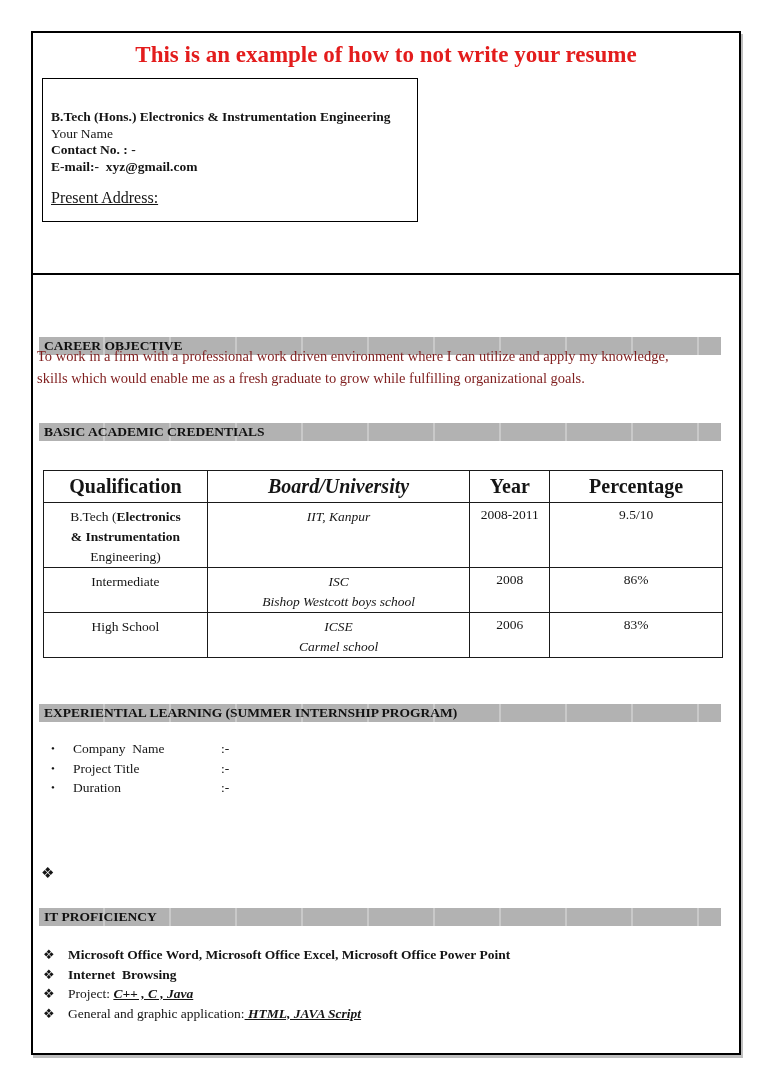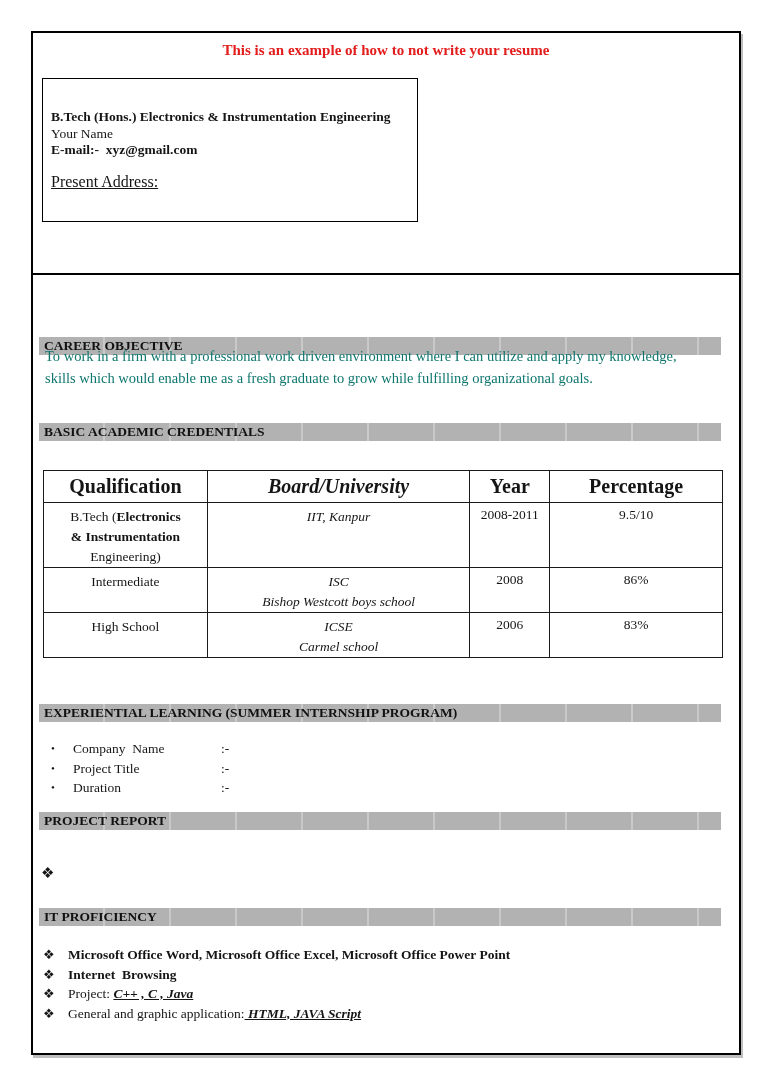--- a/index.html
+++ b/index.html
@@ -8,21 +8,21 @@
 
   .page {
     position:absolute; left:31px; top:31px; width:710px; height:1024px;
     background:#fff; border:2px solid #000;
     box-shadow:2px 3px 0 rgba(110,110,110,0.45);
   }
   .page > * { position:absolute; }
 
   .resume-title {
     top:9px; left:0; width:100%; text-align:center;
-    font-size:15px; font-weight:bold; white-space:pre-wrap;
+    font-size:23px; font-weight:bold; white-space:pre-wrap;
   }
 
   .name-box {
     left:9px; top:45px; width:376px; height:144px;
     border:1px solid #000; padding:30px 8px 0 8px;
     font-size:13.5px;
   }
   .nb-line { line-height:16.5px; white-space:pre-wrap; }
   .nb-bold { font-weight:bold; }
   .nb-address { margin-top:15px; text-decoration:underline; font-size:16px; }
@@ -36,22 +36,22 @@
     font-weight:bold; font-size:13.5px; line-height:18px; padding-left:5px;
     white-space:pre-wrap; color:#111;
   }
   .bar-career { top:284px; }
   .bar-credentials { top:390px; }
   .bar-experiential { top:671px; }
   .bar-project { top:779px; }
   .bar-it { top:875px; }
 
   .objective-body {
-    left:12px; top:313px; width:699px;
-    font-size:14.5px; line-height:21.5px; white-space:pre-wrap; color:#0f766e;
+    left:4px; top:313px; width:699px;
+    font-size:14.5px; line-height:21.5px; white-space:pre-wrap; color:#7f1d1d;
   }
 
   table.cred { left:10px; top:437px; width:680px; border-collapse:collapse; font-size:13.5px; }
   table.cred th, table.cred td {
     border:1px solid #1a1a1a; text-align:center; vertical-align:top; padding:4px 4px 0 4px;
   }
   table.cred thead tr { height:32px; }
   table.cred th { font-size:20px; vertical-align:middle; padding:0 4px; }
   table.cred th.th-board { font-style:italic; }
   table.cred tbody tr:nth-child(1) { height:64px; }
@@ -80,20 +80,21 @@
 </head>
 <body>
 
 <div class="page" data-name="resume-page">
 
   <div class="resume-title" data-name="page-title" style="color: rgb(227, 28, 28);">This is an example of how to not write your resume</div>
 
   <div class="name-box" data-name="candidate-info-box">
     <div class="nb-line nb-bold" data-name="candidate-degree">B.Tech (Hons.) Electronics &amp; Instrumentation Engineering</div>
     <div class="nb-line" data-name="candidate-name">Your Name</div>
+    <div class="nb-line nb-bold" data-name="candidate-contact">Contact No. : -</div>
     <div class="nb-line nb-bold" data-name="candidate-email">E-mail:-  xyz@gmail.com</div>
     <div class="nb-line nb-address" data-name="present-address-label">Present Address:</div>
   </div>
 
   <div class="header-divider" data-name="header-divider"></div>
 
   <div class="bar bar-career" data-name="section-heading-career-objective" style="background-color: rgb(178, 178, 178); margin-top: 20px;">CAREER OBJECTIVE</div>
   <div class="objective-body" data-name="career-objective-text">To work in a firm with a professional work driven environment where I can utilize and apply my knowledge,
 skills which would enable me as a fresh graduate to grow while fulfilling organizational goals.</div>
 
@@ -164,21 +165,20 @@
         <span data-name="item-label" class="lbl">Project Title</span>
         <span data-name="item-value" class="val">:-</span>
       </div>
       <div data-name="list-item" class="exp-item">
         <span data-name="round-bullet-icon" class="dot">•</span>
         <span data-name="item-label" class="lbl">Duration</span>
         <span data-name="item-value" class="val">:-</span>
       </div>
     </div>
 
-  <div class="bar bar-project" data-name="section-heading-project-report" style="background-color: rgb(178, 178, 178);">PROJECT REPORT</div>
   <div class="project-diamond" data-name="diamond-bullet-icon">❖</div>
 
   <div class="bar bar-it" data-name="section-heading-it-proficiency" style="background-color: rgb(178, 178, 178);">IT PROFICIENCY</div>
   <div class="it-list" data-name="it-proficiency-list">
       <div data-name="list-item" class="it-item">
         <span data-name="diamond-bullet-icon" class="dmd">❖</span>
         <span data-name="item-text" class="txt"><span data-name="text-segment" class="b ">Microsoft Office Word, Microsoft Office Excel, Microsoft Office Power Point</span></span>
       </div>
       <div data-name="list-item" class="it-item">
         <span data-name="diamond-bullet-icon" class="dmd">❖</span>

